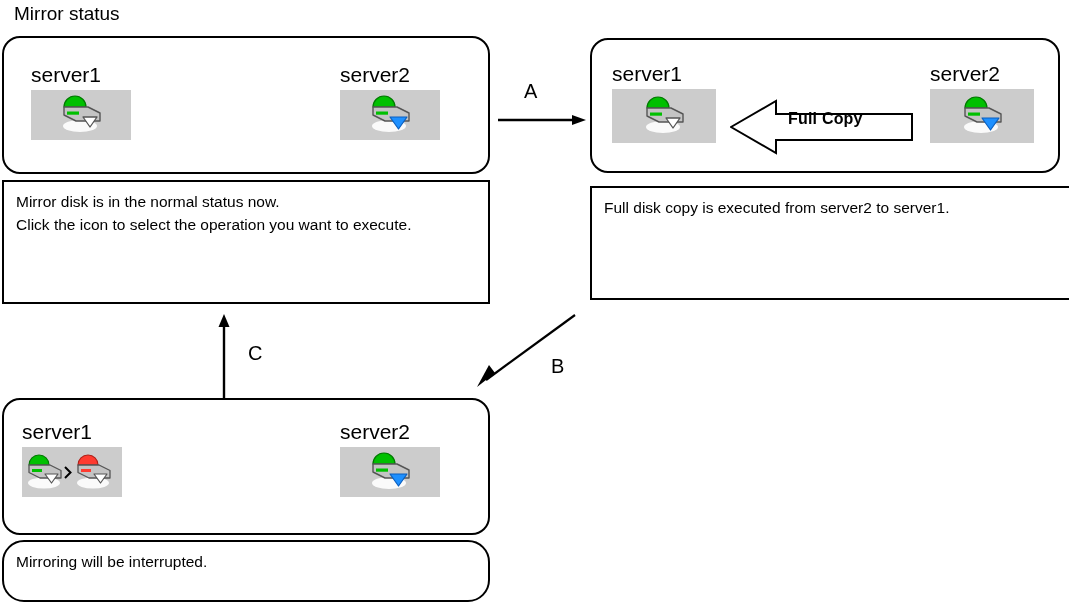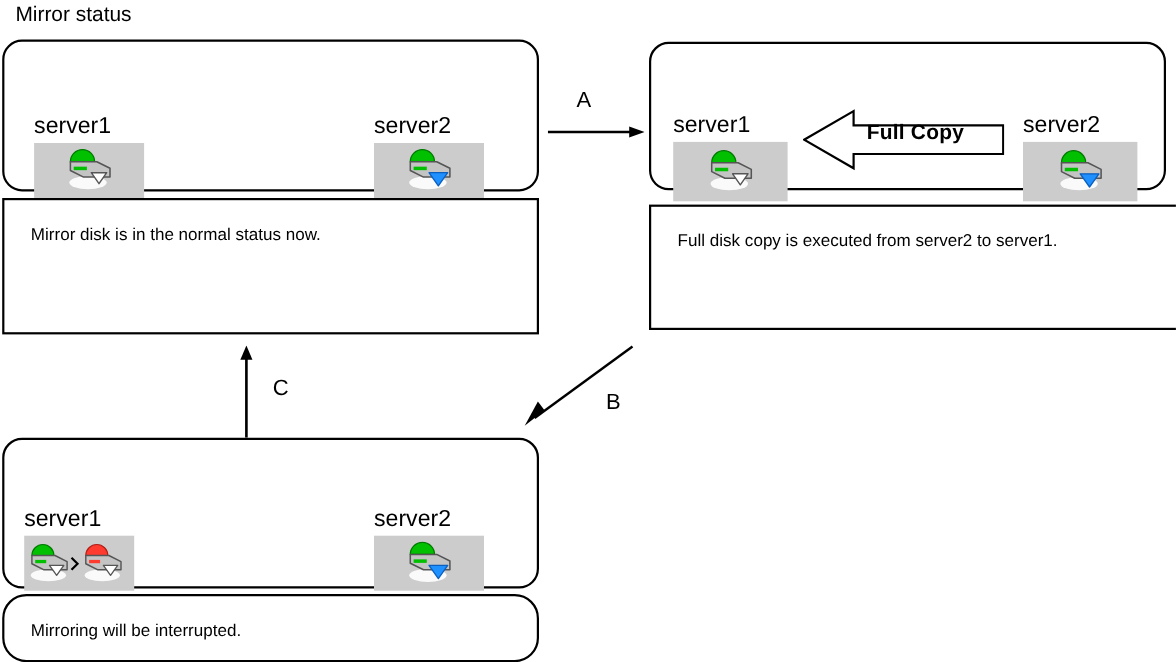--- a/index.html
+++ b/index.html
@@ -34,21 +34,20 @@
     border-radius: 18px;
     background: #ffffff;
   }
   .panel-tl { left: 2px;   top: 36px;  width: 488px; height: 138px; }
   .panel-tr { left: 590px; top: 38px;  width: 470px; height: 135px; }
   .panel-bl { left: 2px;   top: 398px; width: 488px; height: 137px; }
 
   
   .node {
     position: absolute;
-    margin-top: 40px;
   }
   .node-label {
     font-size: 21px;
     line-height: 24px;
     white-space: nowrap;
     margin-bottom: 3px;
   }
   .icon-tile {
     background: #cccccc;
     display: flex;
@@ -86,34 +85,34 @@
     background: #ffffff;
     padding: 8px 10px 6px 12px;
     font-size: 15.5px;
     line-height: 23px;
     text-align: justify;
     text-justify: inter-word;
   }
   .desc-tl { left: 2px;   top: 180px; width: 488px; height: 124px; }
   .desc-tr { left: 590px; top: 186px; width: 530px; height: 114px; }
   .desc-bl { left: 2px;   top: 540px; width: 488px; height: 62px; border-radius: 22px; }
-  .descbox p { margin: 12px; }
+  .descbox p { margin: 0; }
   .descbox p.last { text-align: left; }
 
   
   .blockarrow {
     position: absolute;
     left: 730px;
     top: 99px;
   }
   .blockarrow-text {
     position: absolute;
     left: 788px;
     top: 110px;
-    font-size: 19px;
+    font-size: 16px;
     font-weight: bold;
     letter-spacing: 0.2px;
     white-space: nowrap;
   }
 </style>
 </head>
 <body>
 
 <div class="page-title">Mirror status</div>
 
@@ -140,20 +139,21 @@
       <path d="M6 12 a11 11 0 0 1 22 0 z" fill="#00c000" stroke="#007a00" stroke-width="1.2"></path>
       <path d="M6 12 L30 12 L42 18 L42 26 L18 26 L6 20 Z" fill="#c4c4c4" stroke="#555555" stroke-width="1.4" stroke-linejoin="round"></path>
       <rect x="9" y="16.5" width="12" height="3.2" fill="#00c000"></rect>
       <path d="M23 22 L40 22 L31.5 34 Z" fill="#1e90ff" stroke="#0b5fbf" stroke-width="1.2" stroke-linejoin="round"></path>
     </svg>
   </div>
 </div>
 
 <div class="descbox desc-tl">
   <p>Mirror disk is in the normal status now.</p>
+  <p>Click the icon to select the operation you want to execute.</p>
 </div>
 
 <div class="connector" style="left:498px; top:110px;">
   <svg width="88" height="20" viewBox="0 0 88 20">
     <line x1="0" y1="10" x2="78" y2="10" stroke="#000000" stroke-width="2.4"></line>
     <path d="M88 10 L74 5 L74 15 Z" fill="#000000"></path>
   </svg>
 </div>
 <div class="conn-label" style="left:524px; top:80px;">A</div>
 

